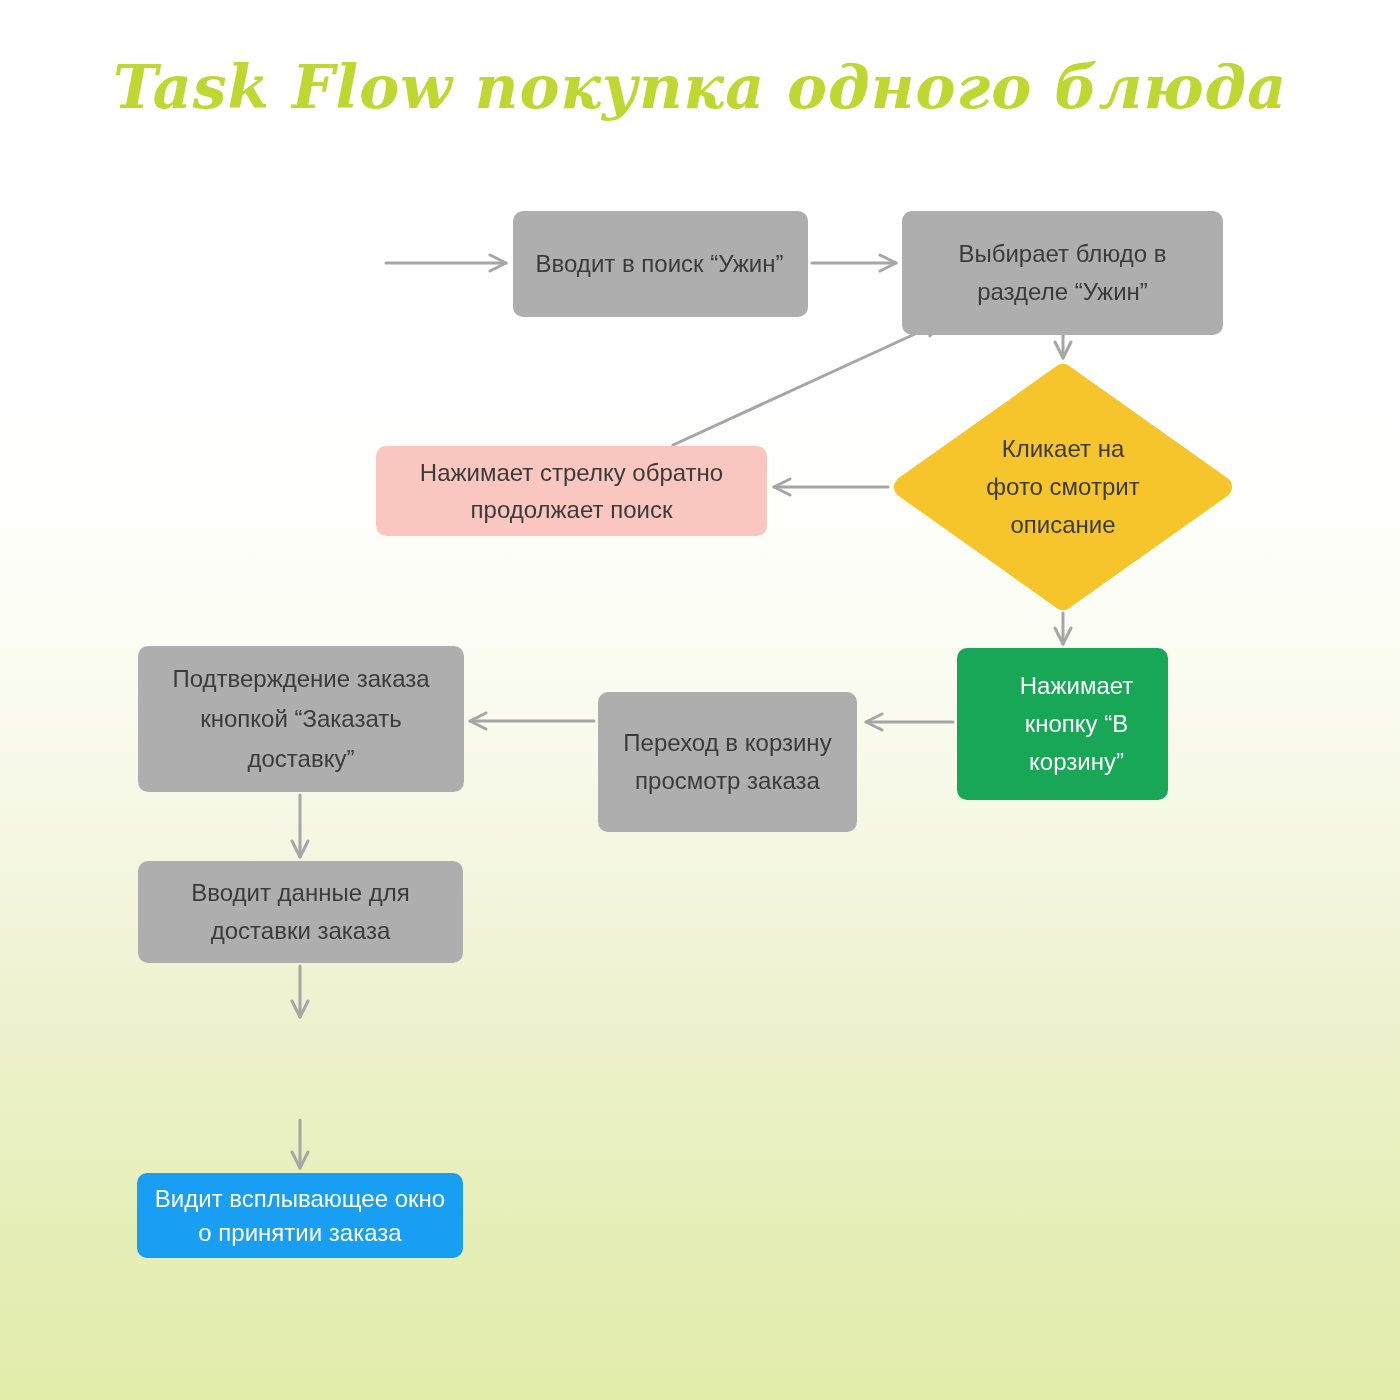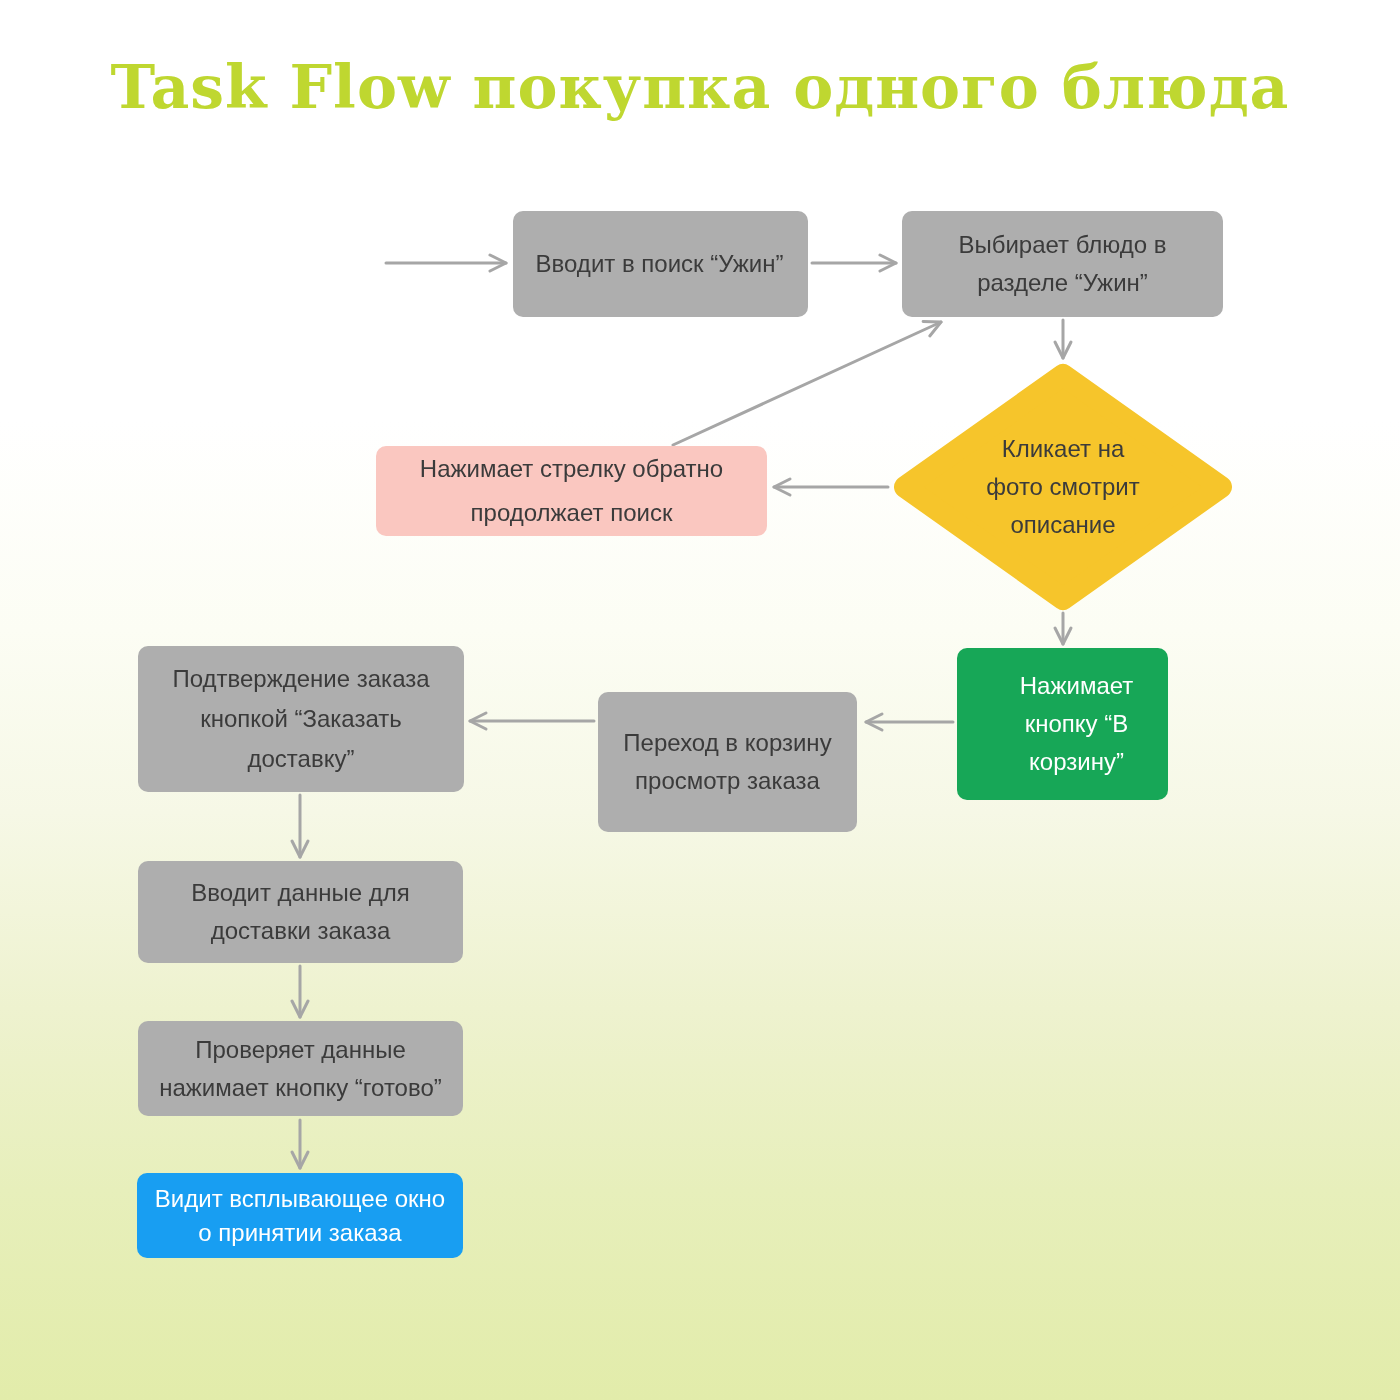--- a/index.html
+++ b/index.html
@@ -11,21 +11,21 @@
       #ffffff 0%, #ffffff 30%,
       #fcfdf4 45%, #f6f8e6 58%,
       #eef2cf 72%, #e7efbb 85%,
       #e2ecaa 100%);
     font-family:"Liberation Sans", sans-serif;
   }
   .title{
     position:absolute; left:0; right:0; top:52px;
     text-align:center;
     font-family:"DejaVu Serif", serif;
-    font-weight:bold;
+    font-style:italic; font-weight:bold;
     font-size:60px; letter-spacing:1px;
     color:#bfd730;
   }
   .node{
     position:absolute;
     display:flex; align-items:center; justify-content:center;
     text-align:center; white-space:pre-line;
     font-size:24px; line-height:38px;
     color:#3b3b3b;
     border-radius:10px;
@@ -34,22 +34,22 @@
     padding:4px 10px;
   }
   .node.blue { background:#189ef2; color:#ffffff; }
   .node.gray { background:#aeaeae; }
   .node.green{ background:#17a757; color:#ffffff; }
   .node.pink { background:#fac7c0; }
 
   
   #n-open      { left:138px; top:212px; width:244px; height:103px; }
   #n-search    { left:513px; top:211px; width:295px; height:106px;padding-left:8px; }
-  #n-choose    { left:902px; top:211px; width:321px; height:106px; }
-  #n-back      { left:376px; top:446px; width:391px; height:90px; line-height:44px; }
+  #n-choose    { left:902px; top:211px; width:321px; height:124px; }
+  #n-back      { left:376px; top:446px; width:391px; height:90px; line-height:37px; }
   #n-cartbtn   { left:957px; top:648px; width:211px; height:152px;padding-left:38px; }
   #n-gocart    { left:598px; top:652px; width:259px; height:140px;margin-top:40px; }
   #n-confirm   { left:138px; top:646px; width:326px; height:146px; line-height:40px; }
   #n-enter     { left:138px; top:861px; width:325px; height:102px; }
   #n-check     { left:138px; top:1021px; width:325px; height:95px; }
   #n-popup     { left:137px; top:1173px; width:326px; height:85px; line-height:34px; }
 
   #diamond-wrap{
     position:absolute; left:893px; top:363px; width:340px; height:248px; z-index:2;
   }
@@ -115,19 +115,17 @@
   <div id="n-gocart" class="node gray">Переход в корзину
 просмотр заказа</div>
 
   <div id="n-confirm" class="node gray">Подтверждение заказа
 кнопкой “Заказать
 доставку”</div>
 
   <div id="n-enter" class="node gray">Вводит данные для
 доставки заказа</div>
 
-  <div id="n-check" class="node gray">Проверяет данные
-нажимает кнопку “готово”</div>
 
   <div id="n-popup" class="node blue">Видит всплывающее окно
 о принятии заказа</div>
 
 </div>
 
 </body></html>

